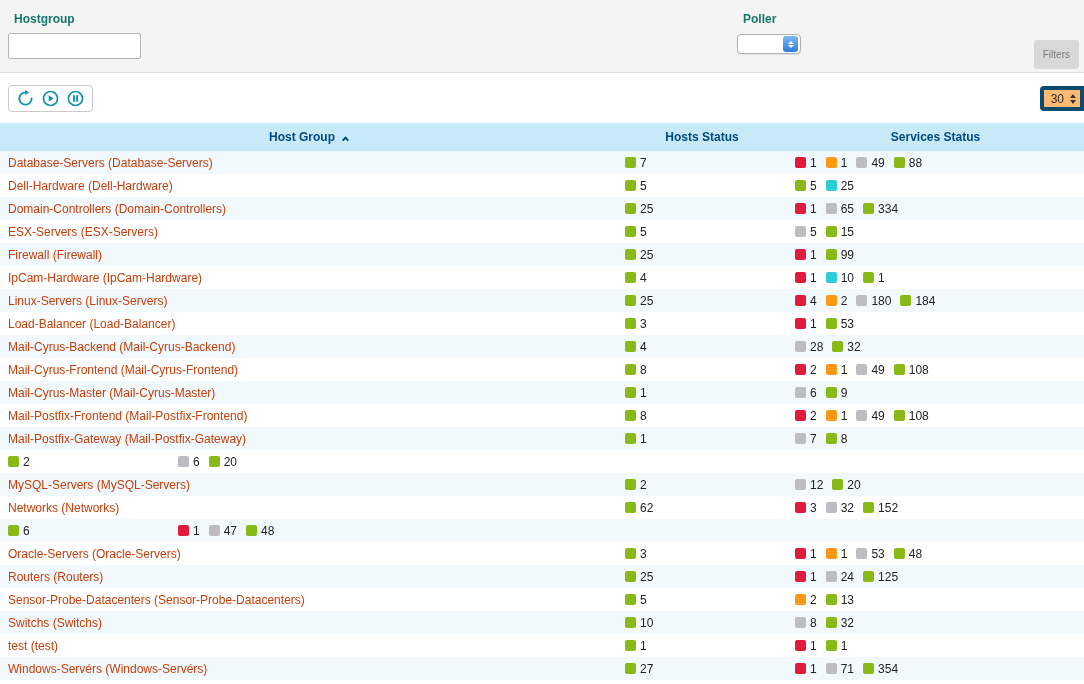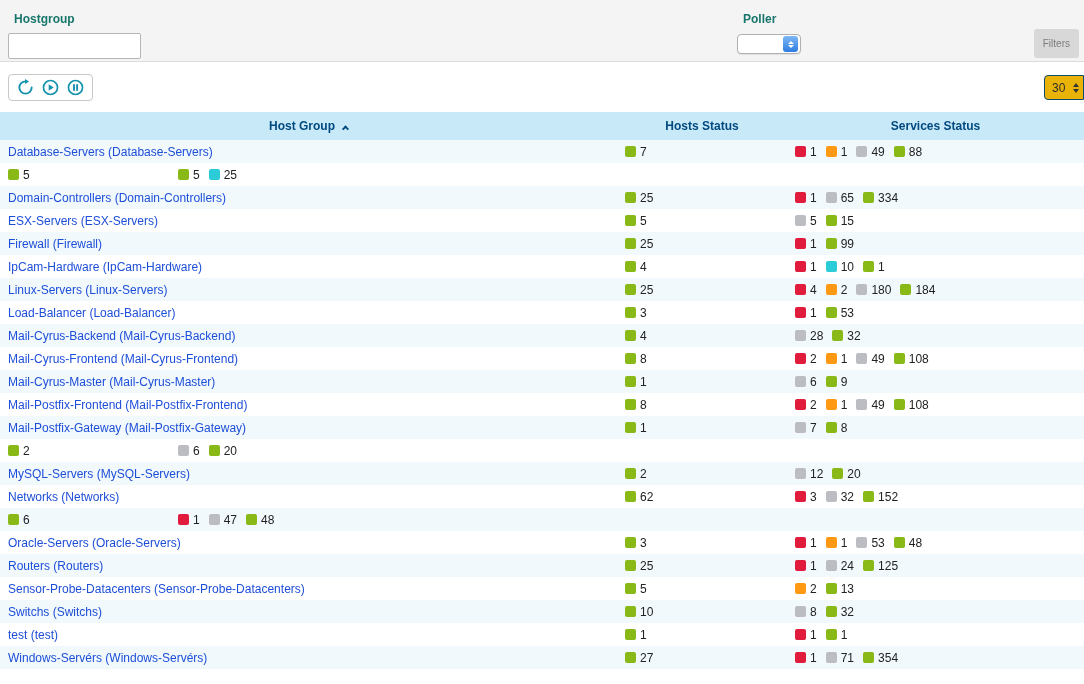--- a/index.html
+++ b/index.html
@@ -6,21 +6,21 @@
   html,body { width:1084px; height:684px; overflow:hidden; }
   body {
     font-family: "Liberation Sans", sans-serif;
     font-size: 12px;
     color: #2d2d2d;
     background:#fff;
   }
   
   .filter-bar {
     position: relative;
-    height: 62px;
+    height: 73px;
     background: #f4f4f4;
     border-bottom: 1px solid #dcdcdc;
   }
   .field { position:absolute; top:10px; }
   .field-hostgroup { left:8px; }
   .field-poller { left:737px; }
   .field label {
     display:block;
     font-weight:bold;
     color:#17766b;
@@ -89,23 +89,23 @@
     border-radius:4px;
     padding:4px 8px;
     background:#fff;
   }
   .icon-btn { width:17px; height:17px; cursor:pointer; display:inline-flex; }
   .page-size {
     position:absolute;
     right:0px; top:13px;
     height:25px;
     min-width:40px;
-    border:1px solid #0c4a6e;
+    border:4px solid #0c4a6e;
     border-radius:4px 0 0 4px;
-    background:#eab308;
+    background:#fdba74;
     display:inline-flex;
     align-items:center;
     justify-content:space-between;
     padding-left:7px;
     cursor:default;
   }
   .page-size .arrows {
     display:flex; flex-direction:column; align-items:center;
     margin:0 4px 0 6px; gap:2px;
   }
@@ -134,21 +134,21 @@
     margin-left:8px;
   }
   .row {
     display:flex;
     height:23px;
     align-items:center;
     cursor:pointer;
   }
   .row:nth-child(odd) { background:#f1f9fd; }
   .row:nth-child(even) { background:#ffffff; }
-  .cell-name { width:617px; padding-left:8px; color:#1d4ed8; white-space:nowrap; overflow:hidden; }
+  .cell-name { width:617px; padding-left:8px; color:#c2410c; white-space:nowrap; overflow:hidden; }
   .cell-hosts { width:170px; padding-left:8px; display:flex; align-items:center; }
   .cell-services { width:297px; padding-left:8px; display:flex; align-items:center; }
   .status { display:inline-flex; align-items:center; margin-right:9px; }
   .sq { width:11px; height:11px; border-radius:2px; display:inline-block; }
   .num { margin-left:4px; color:#222; }
 </style>
 </head>
 <body>
 
 <div class="filter-bar">
@@ -235,20 +235,21 @@
             <span class="num">49</span>
           </span>
           <span class="status">
             <span class="sq" style="background: rgb(136, 185, 23);"></span>
             <span class="num">88</span>
           </span>
         </div>
   </div>
 
   <div class="row">
+    <div class="cell-name">Dell-Hardware (Dell-Hardware)</div>
     <div class="cell-hosts">
           <span class="status">
             <span class="sq" style="background: rgb(136, 185, 23);"></span>
             <span class="num">5</span>
           </span>
         </div>
     <div class="cell-services">
           <span class="status">
             <span class="sq" style="background: rgb(136, 185, 23);"></span>
             <span class="num">5</span>

